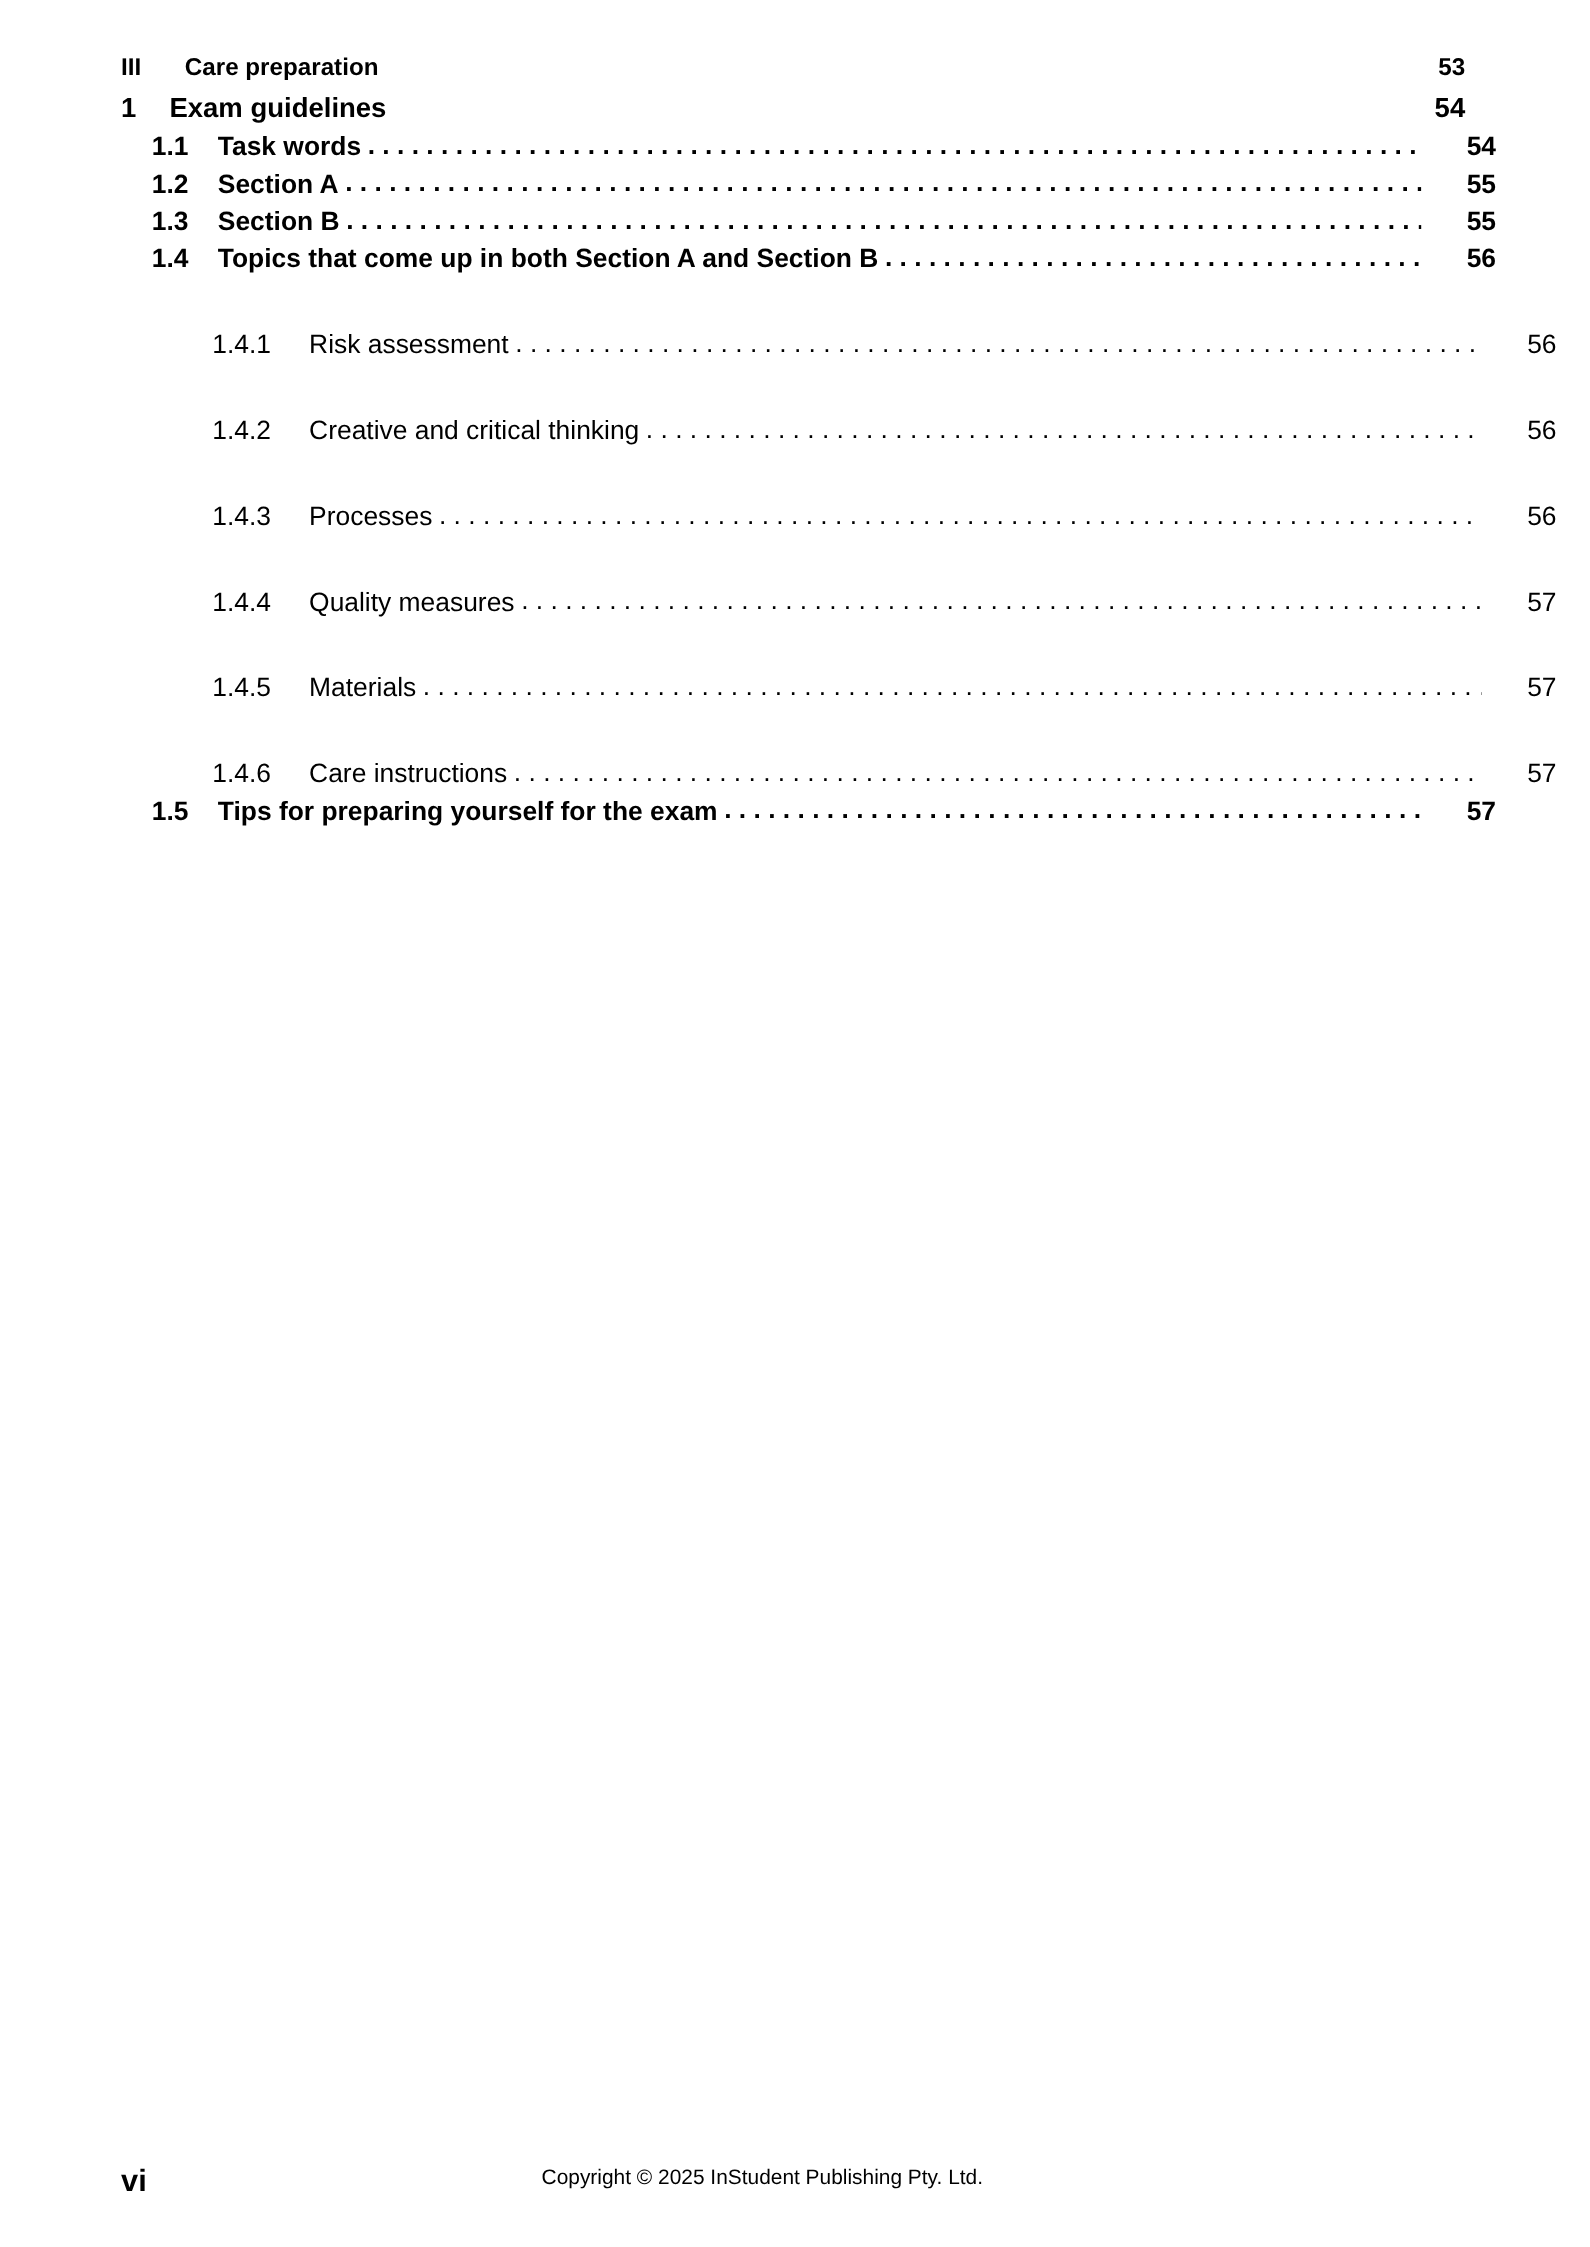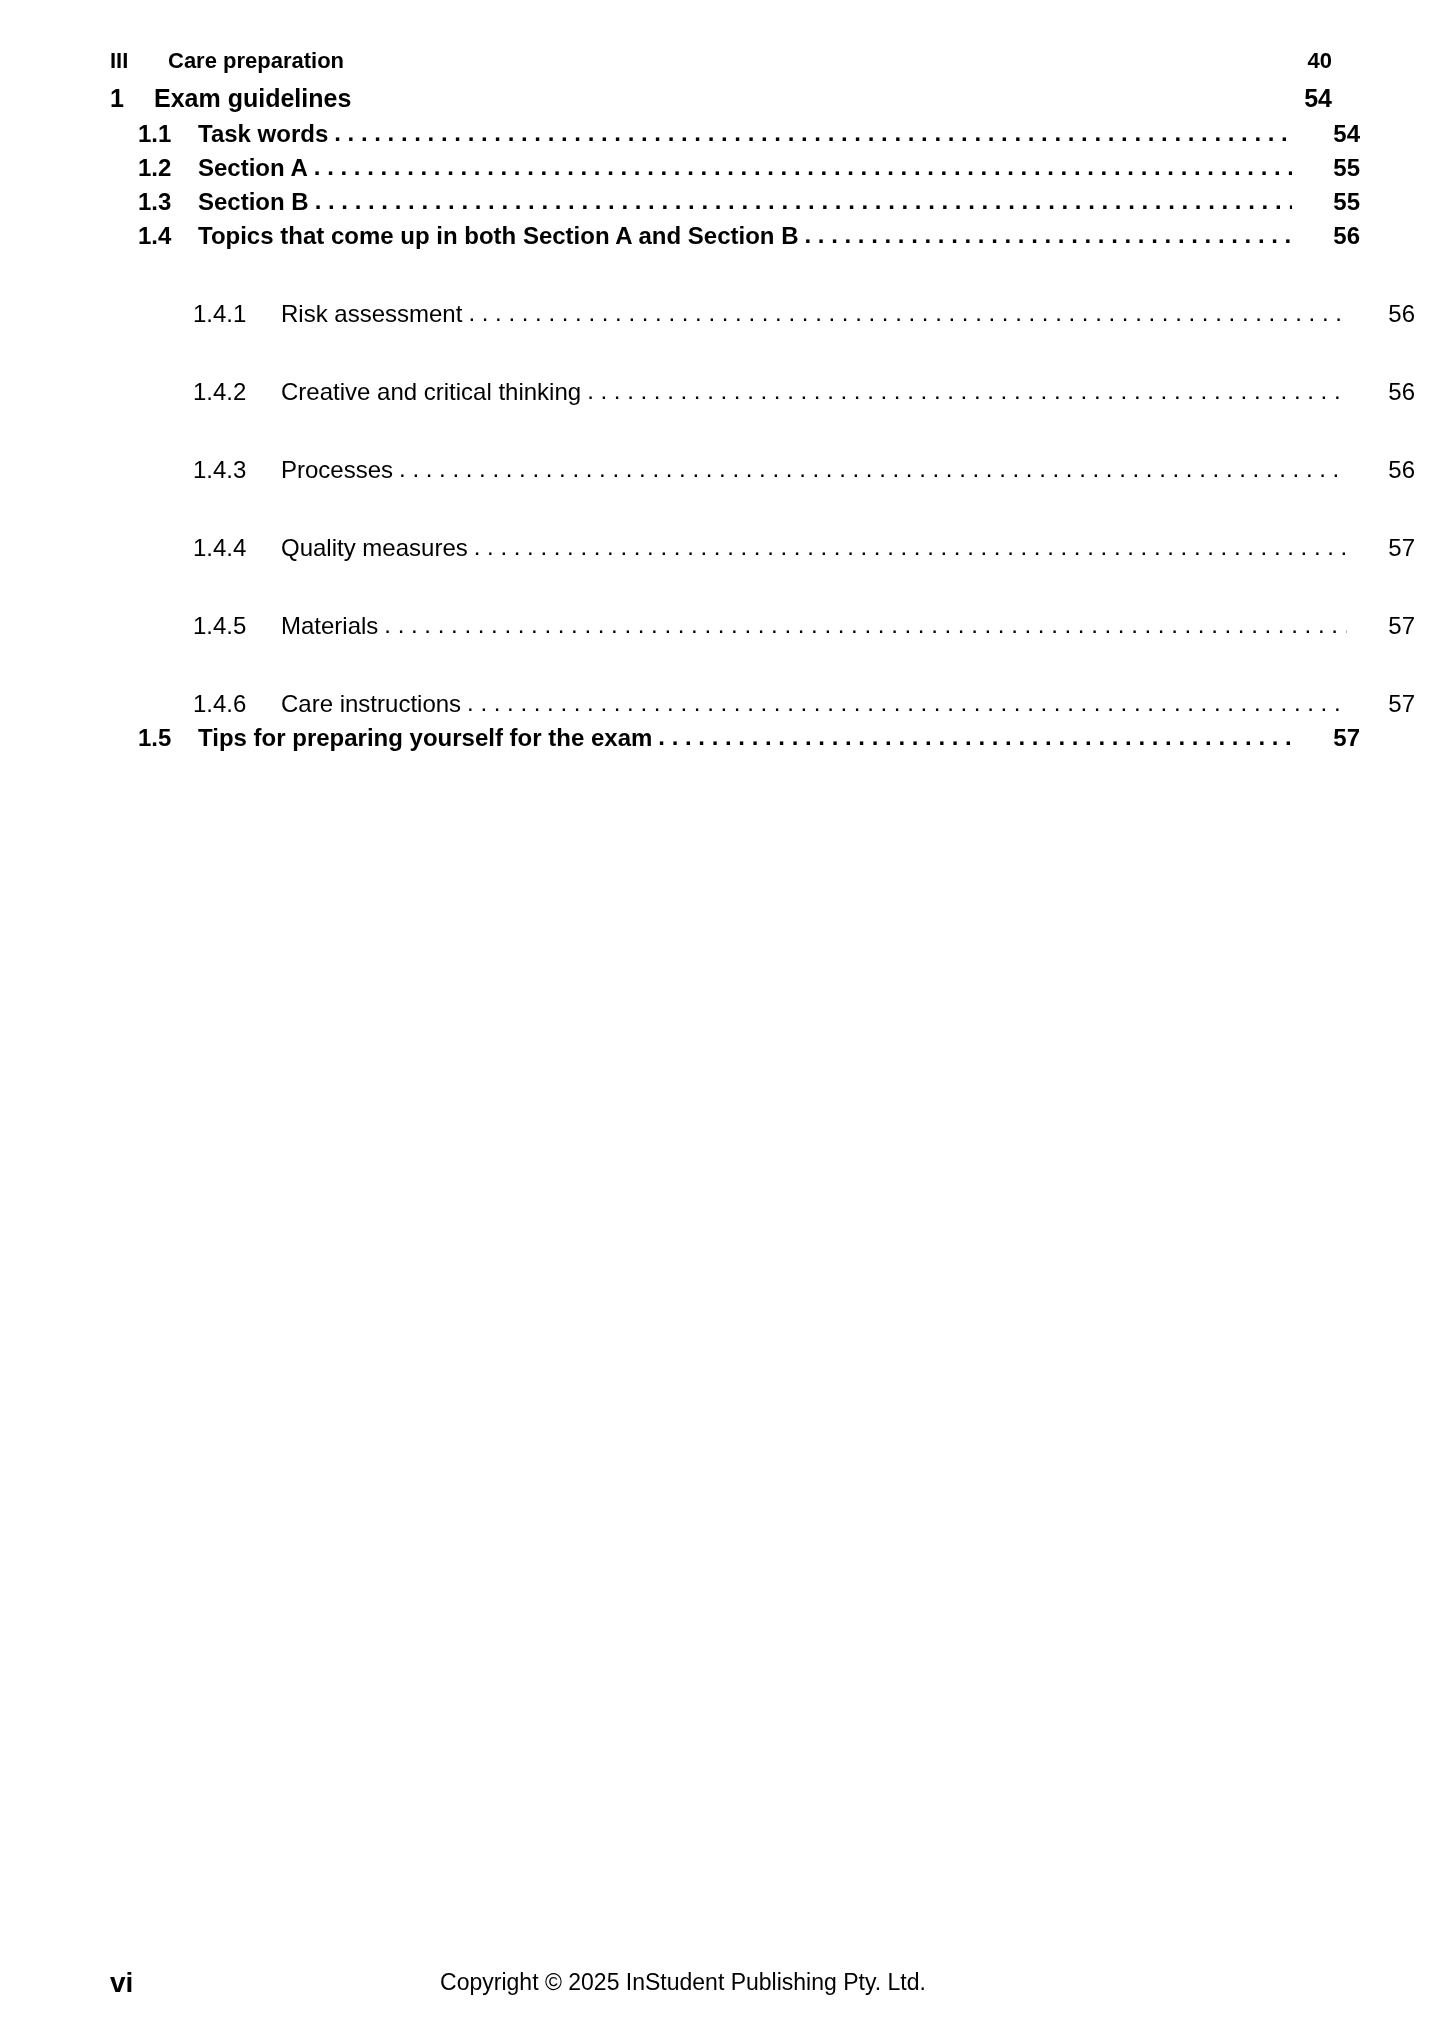--- a/index.html
+++ b/index.html
@@ -117,40 +117,40 @@
   }
   .footer-folio {
     position: absolute;
     left: 110px;
     top: 0;
     font-size: 28px;
     font-weight: bold;
   }
   .footer-copyright {
     position: absolute;
-    left: 1px;
+    left: 11px;
     top: 2px;
     width: 1364px;
     text-align: center;
-    font-size: 23px;
+    font-size: 19px;
     font-weight: normal;
   }
 </style>
 </head>
 <body>
 
 <div class="page">
 
   <div class="toc">
 
   <div class="row lvl-part">
         <span class="num">III</span>
         <span class="title">Care preparation</span>
         <span class="leader"></span>
-        <span class="pageno">40</span>
+        <span class="pageno">53</span>
       </div>
       <div class="row lvl-chap">
         <span class="num">1</span>
         <span class="title">Exam guidelines</span>
         <span class="leader"></span>
         <span class="pageno">54</span>
       </div>
       <div class="row lvl-sec">
         <span class="num">1.1</span>
         <span class="title">Task words</span>

